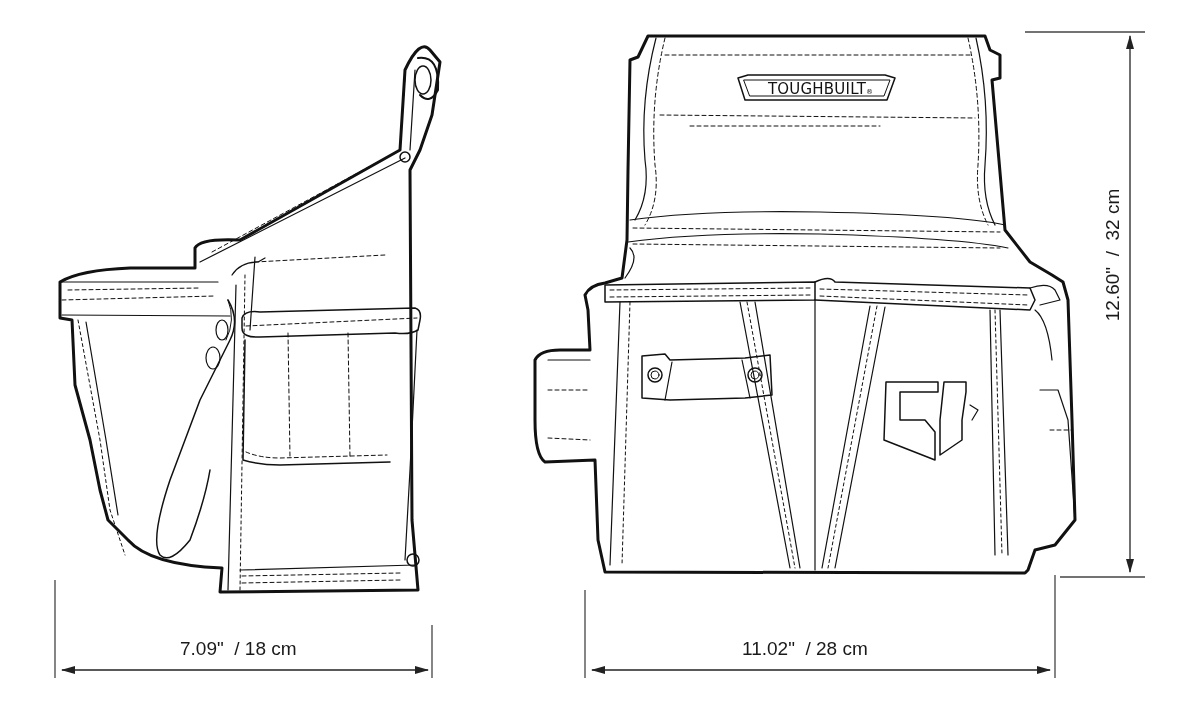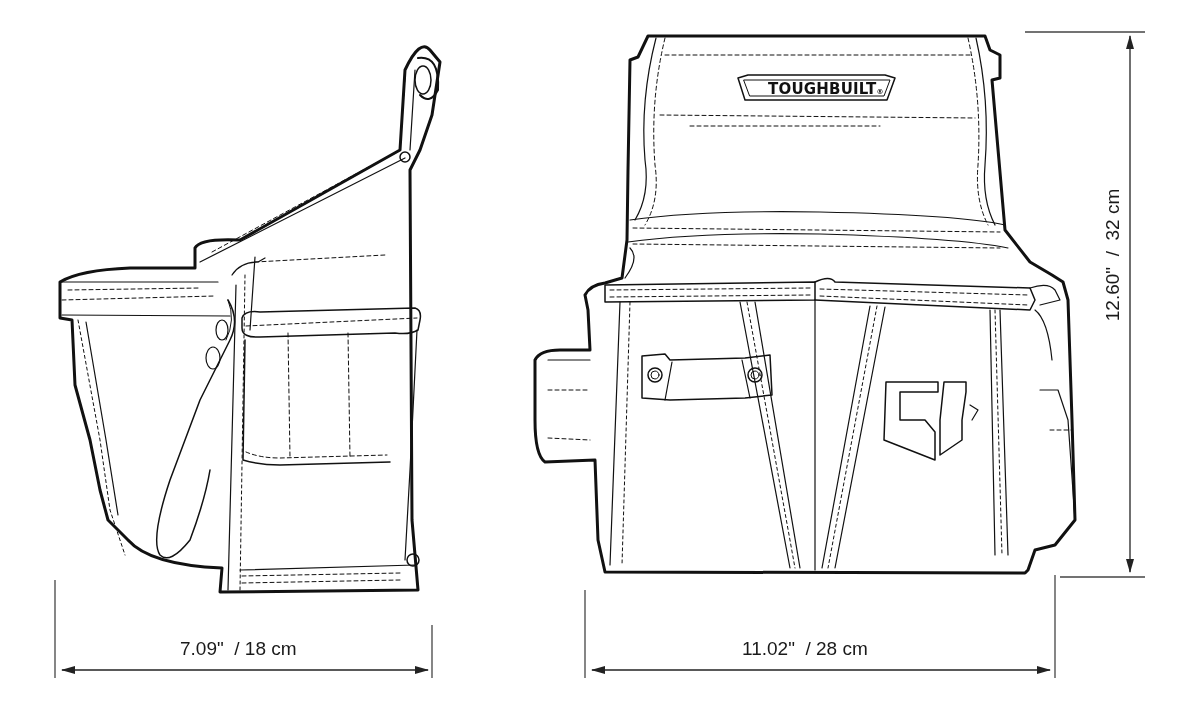--- a/index.html
+++ b/index.html
@@ -1,20 +1,20 @@
 <!DOCTYPE html>
 <html><head>
 <meta charset="utf-8">
 <style>
   html, body { margin: 0; padding: 0; background: #ffffff; }
   body { width: 1200px; height: 711px; position: relative; overflow: hidden; font-family: "Liberation Sans", sans-serif; }
   .canvas { position: absolute; left: 0; top: 0; width: 1200px; height: 711px; }
   .dim-label { position: absolute; font-family: "Liberation Sans", sans-serif; font-size: 19px; color: #1a1a1a; white-space: pre; }
   .dim-label.vertical { transform: rotate(-90deg); transform-origin: center center; }
-  .logo-text { font-family: "DejaVu Sans", sans-serif; font-weight: bold; }
+  .logo-text { font-family: "DejaVu Sans", sans-serif; font-weight: normal; }
 </style>
 </head>
 <body>
 
 <div class="canvas">
 <svg width="1200" height="711" viewBox="0 0 1200 711" xmlns="http://www.w3.org/2000/svg">
   <defs>
     <marker id="arrowEnd" markerWidth="14" markerHeight="8" refX="13" refY="4" orient="auto" markerUnits="userSpaceOnUse">
       <path d="M0,0 L14,4 L0,8 Z" fill="#222"></path>
     </marker>

